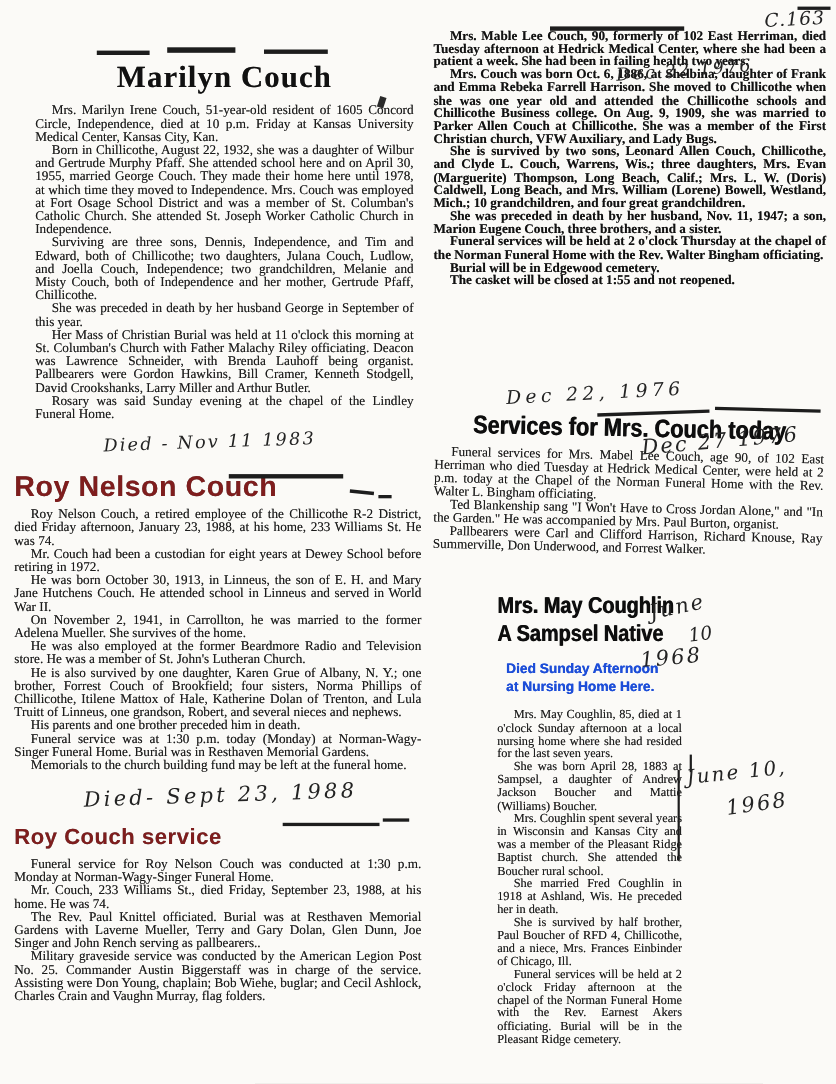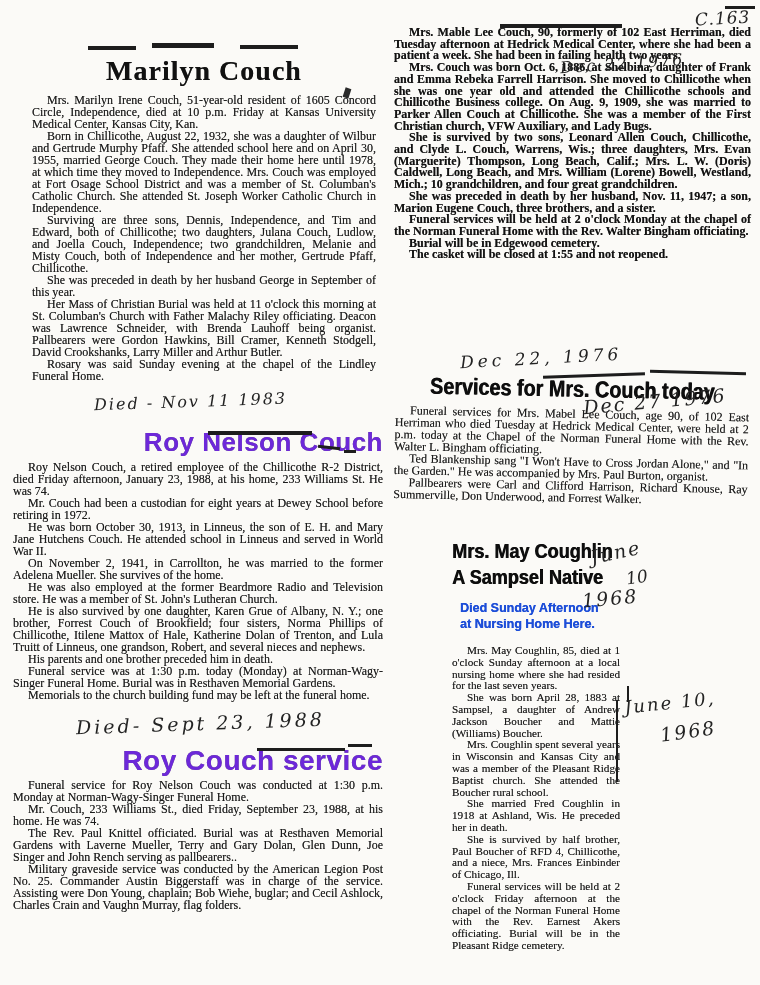--- a/index.html
+++ b/index.html
@@ -7,21 +7,21 @@
     position:relative;width:760px;height:985px;margin:0 auto;
     background:#fbfaf7;overflow:hidden;
     font-family:"Liberation Serif",serif;color:#1b1b1b;
   }
   .art{position:absolute;}
   .art p{margin:0;text-align:justify;text-indent:15px;}
   .serif-body{font-family:"Liberation Serif",serif;font-size:12px;line-height:12px;color:#1c1c1c;text-shadow:0 0 0.3px rgba(0,0,0,.55);}
   .bold-body{font-weight:bold;color:#121212;line-height:11.7px;}
   .narrow-body{font-size:11.2px;line-height:11.8px;}
   .h-serif{font-family:"Liberation Serif",serif;font-weight:bold;font-size:28px;line-height:30px;text-align:center;letter-spacing:1px;color:#111;}
-  .h-sans{font-family:"Liberation Sans",sans-serif;font-weight:bold;text-align:right;color:#6d28d9;letter-spacing:0.5px;}
+  .h-sans{font-family:"Liberation Sans",sans-serif;font-weight:bold;text-align:left;color:#7f1d1d;letter-spacing:0.5px;}
   .h-heavy{font-family:"Liberation Sans",sans-serif;font-weight:bold;color:#0e0e0e;white-space:nowrap;}
   .condense{display:inline-block;transform:scaleX(0.86);transform-origin:left center;text-shadow:0.7px 0 0 currentColor;}
   .condense-c{display:inline-block;transform:scaleX(0.86);transform-origin:center;text-shadow:0.7px 0 0 currentColor;}
   .hw{position:absolute;font-family:"DejaVu Serif",serif;font-style:italic;color:#232323;white-space:nowrap;z-index:5;}
   .artifact{position:absolute;background:#1d1d1d;z-index:2;}
   .subhead{font-family:"Liberation Sans",sans-serif;font-weight:bold;font-size:12.5px;line-height:16px;color:#1d4ed8;margin:10px 0 0 8px;text-shadow:0.3px 0 0 currentColor;}
   .may-title{font-size:21px;line-height:26px;}
   .svc-rot{transform:rotate(1.2deg);transform-origin:left top;}
 </style>
 </head>
@@ -66,35 +66,35 @@
     <p>He was also employed at the former Beardmore Radio and Television store. He was a member of St. John's Lutheran Church.</p>
     <p>He is also survived by one daughter, Karen Grue of Albany, N. Y.; one brother, Forrest Couch of Brookfield; four sisters, Norma Phillips of Chillicothe, Itilene Mattox of Hale, Katherine Dolan of Trenton, and Lula Truitt of Linneus, one grandson, Robert, and several nieces and nephews.</p>
     <p>His parents and one brother preceded him in death.</p>
     <p>Funeral service was at 1:30 p.m. today (Monday) at Norman-Wagy-Singer Funeral Home. Burial was in Resthaven Memorial Gardens.</p>
     <p>Memorials to the church building fund may be left at the funeral home.</p>
   </div>
 
   <div class="hw" style="left:76px;top:712px;font-size:19px;letter-spacing:3px;transform:rotate(-2deg);">Died- Sept 23, 1988</div>
 
   <div class="art serif-body" style="left:13px;top:748px;width:370px;">
-    <div class="h-sans" style="font-size:28px;line-height:26px;margin-bottom:5px;">Roy Couch service</div>
+    <div class="h-sans" style="font-size:20px;line-height:26px;margin-bottom:5px;">Roy Couch service</div>
     <p>Funeral service for Roy Nelson Couch was conducted at 1:30 p.m. Monday at Norman-Wagy-Singer Funeral Home.</p>
     <p>Mr. Couch, 233 Williams St., died Friday, September 23, 1988, at his home. He was 74.</p>
     <p>The Rev. Paul Knittel officiated. Burial was at Resthaven Memorial Gardens with Laverne Mueller, Terry and Gary Dolan, Glen Dunn, Joe Singer and John Rench serving as pallbearers..</p>
     <p>Military graveside service was conducted by the American Legion Post No. 25. Commander Austin Biggerstaff was in charge of the service. Assisting were Don Young, chaplain; Bob Wiehe, buglar; and Cecil Ashlock, Charles Crain and Vaughn Murray, flag folders.</p>
   </div>
 
   <div class="hw" style="left:695px;top:8px;font-size:17px;letter-spacing:1px;transform:rotate(-3deg);">C.163</div>
 
   <div class="art serif-body bold-body" style="left:394px;top:27px;width:357px;">
     <p>Mrs. Mable Lee Couch, 90, formerly of 102 East Herriman, died Tuesday afternoon at Hedrick Medical Center, where she had been a patient a week. She had been in failing health two years.</p>
     <p>Mrs. Couch was born Oct. 6, 1886, at Shelbina, daughter of Frank and Emma Rebeka Farrell Harrison. She moved to Chillicothe when she was one year old and attended the Chillicothe schools and Chillicothe Business college. On Aug. 9, 1909, she was married to Parker Allen Couch at Chillicothe. She was a member of the First Christian church, VFW Auxiliary, and Lady Bugs.</p>
     <p>She is survived by two sons, Leonard Allen Couch, Chillicothe, and Clyde L. Couch, Warrens, Wis.; three daughters, Mrs. Evan (Marguerite) Thompson, Long Beach, Calif.; Mrs. L. W. (Doris) Caldwell, Long Beach, and Mrs. William (Lorene) Bowell, Westland, Mich.; 10 grandchildren, and four great grandchildren.</p>
     <p>She was preceded in death by her husband, Nov. 11, 1947; a son, Marion Eugene Couch, three brothers, and a sister.</p>
-    <p>Funeral services will be held at 2 o'clock Monday at the chapel of the Norman Funeral Home with the Rev. Walter Bingham officiating.</p>
+    <p>Funeral services will be held at 2 o'clock Thursday at the chapel of the Norman Funeral Home with the Rev. Walter Bingham officiating.</p>
     <p>Burial will be in Edgewood cemetery.</p>
     <p>The casket will be closed at 1:55 and not reopened.</p>
   </div>
 
   <div class="hw" style="left:560px;top:54px;font-size:16px;letter-spacing:2px;transform:rotate(-4deg);">Dec 22 1976</div>
 
   <div class="hw" style="left:460px;top:348px;font-size:17px;letter-spacing:4px;transform:rotate(-3deg);">Dec 22, 1976</div>
 
   <div class="art serif-body svc-rot" style="left:396px;top:372px;width:354px;">
     <div class="h-heavy" style="font-size:23px;line-height:26px;text-align:center;margin-bottom:6px;">

